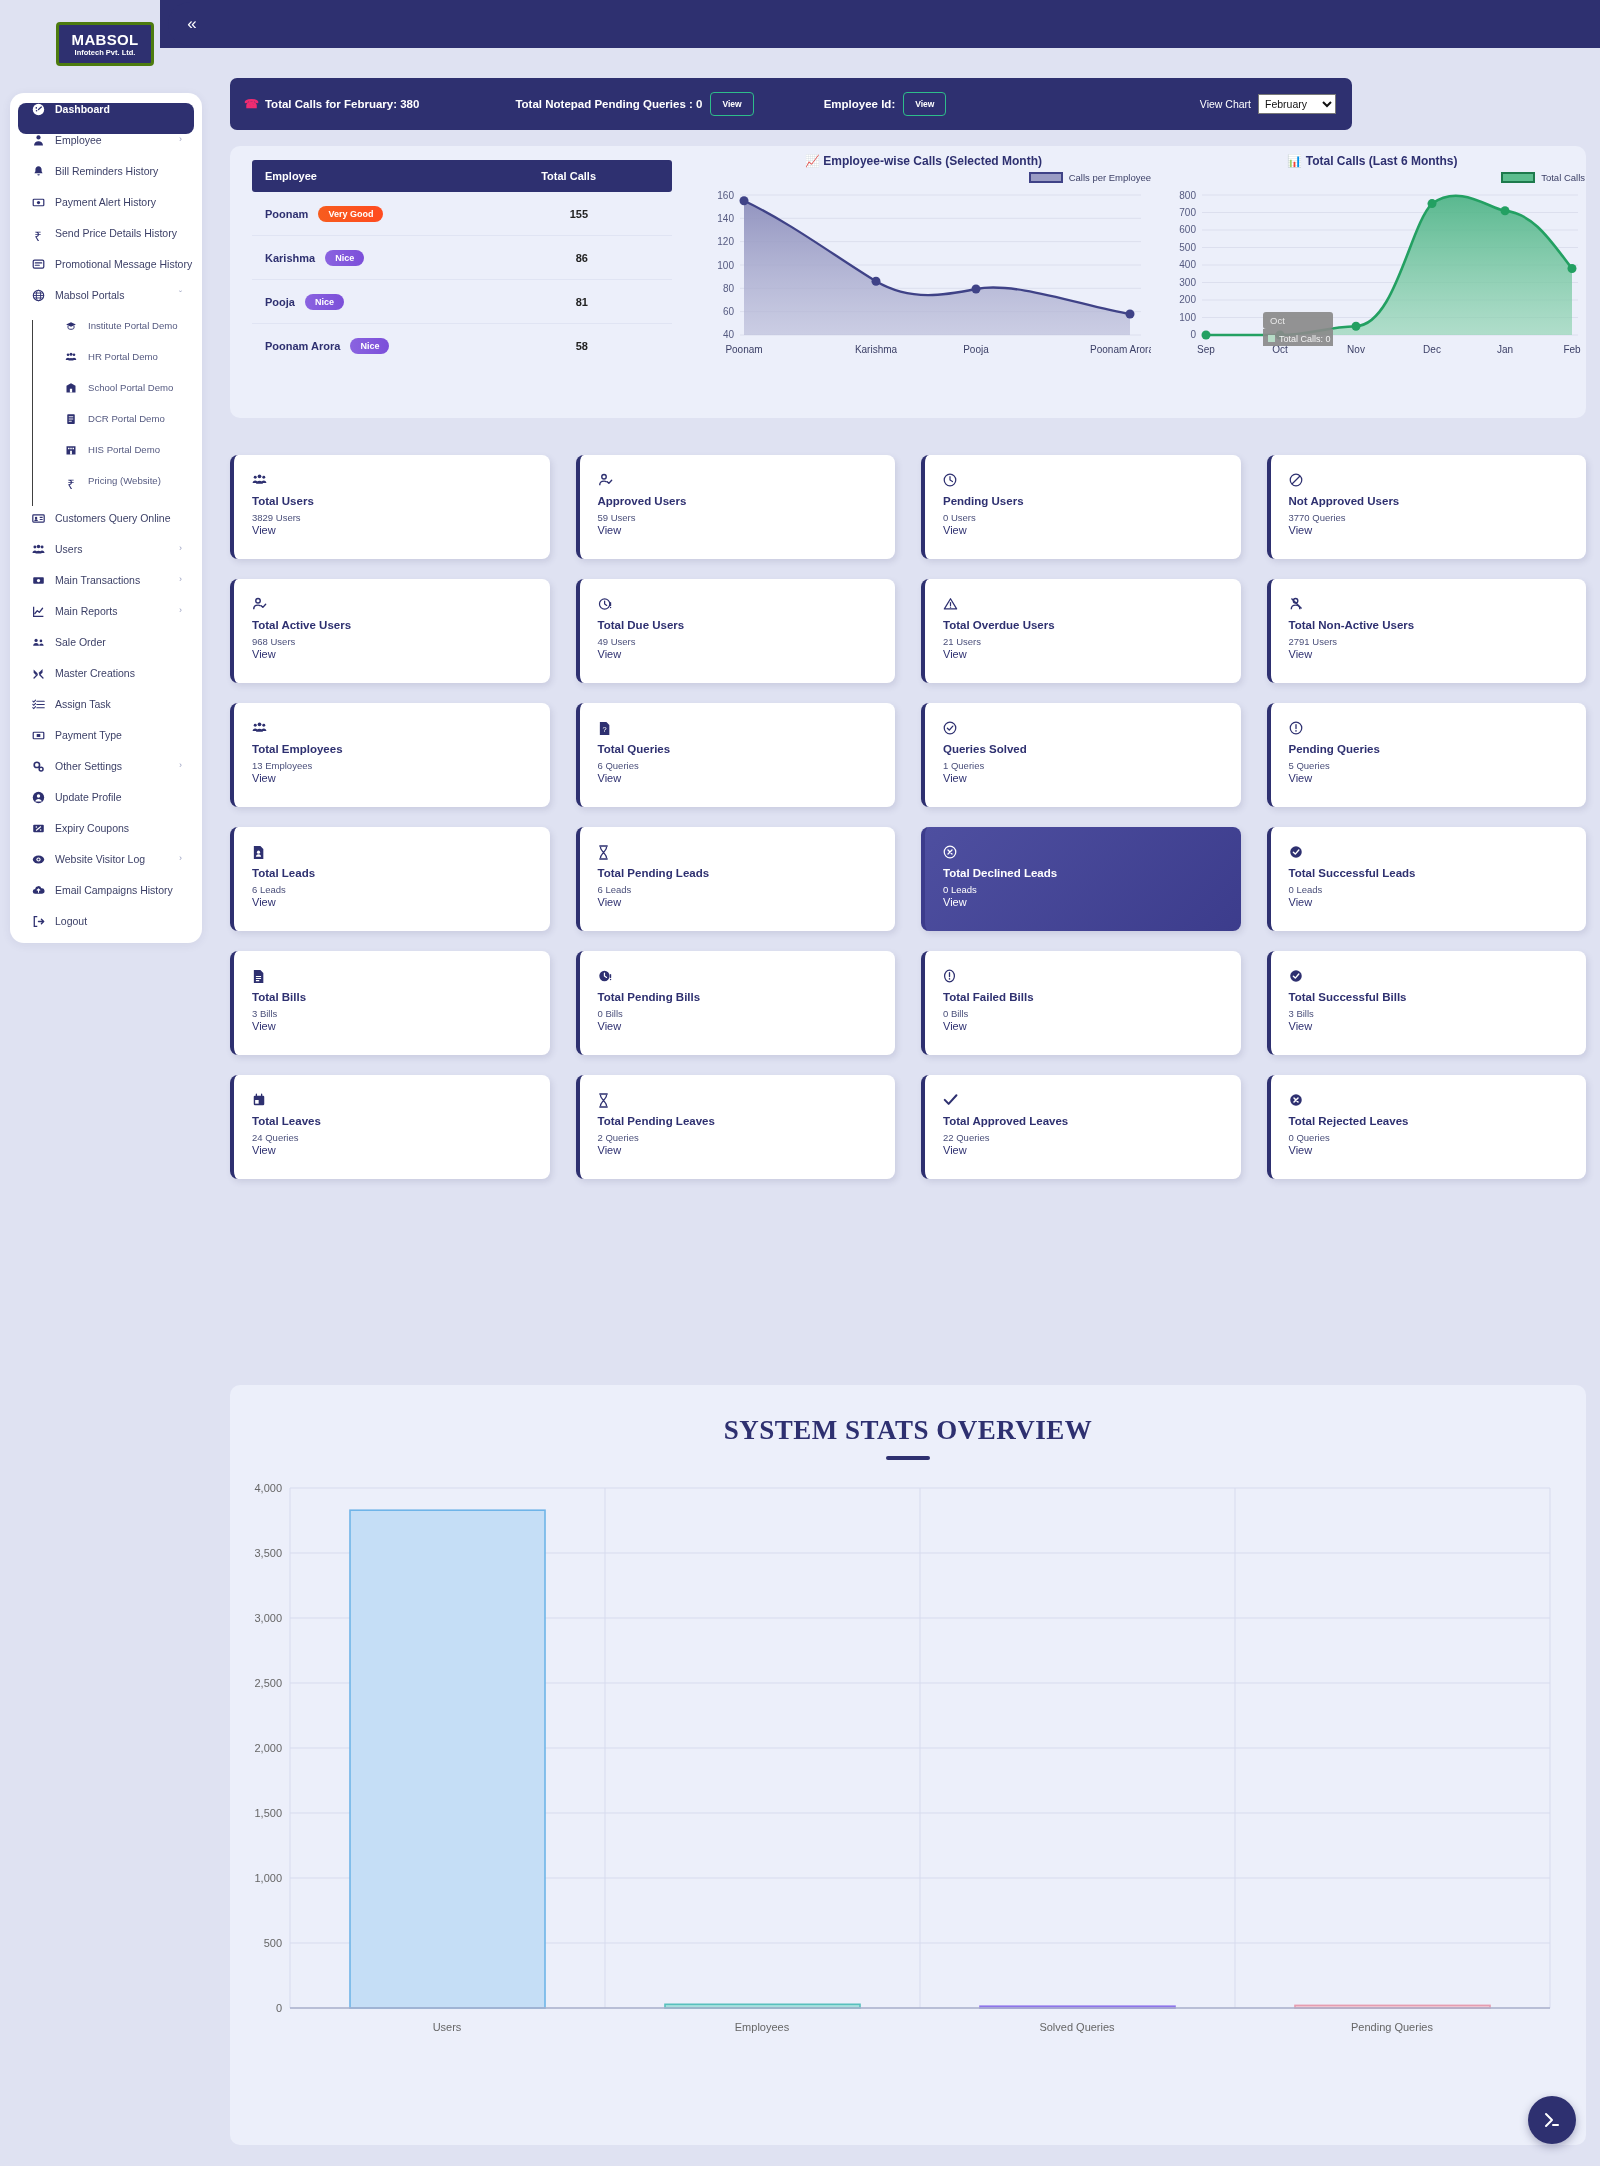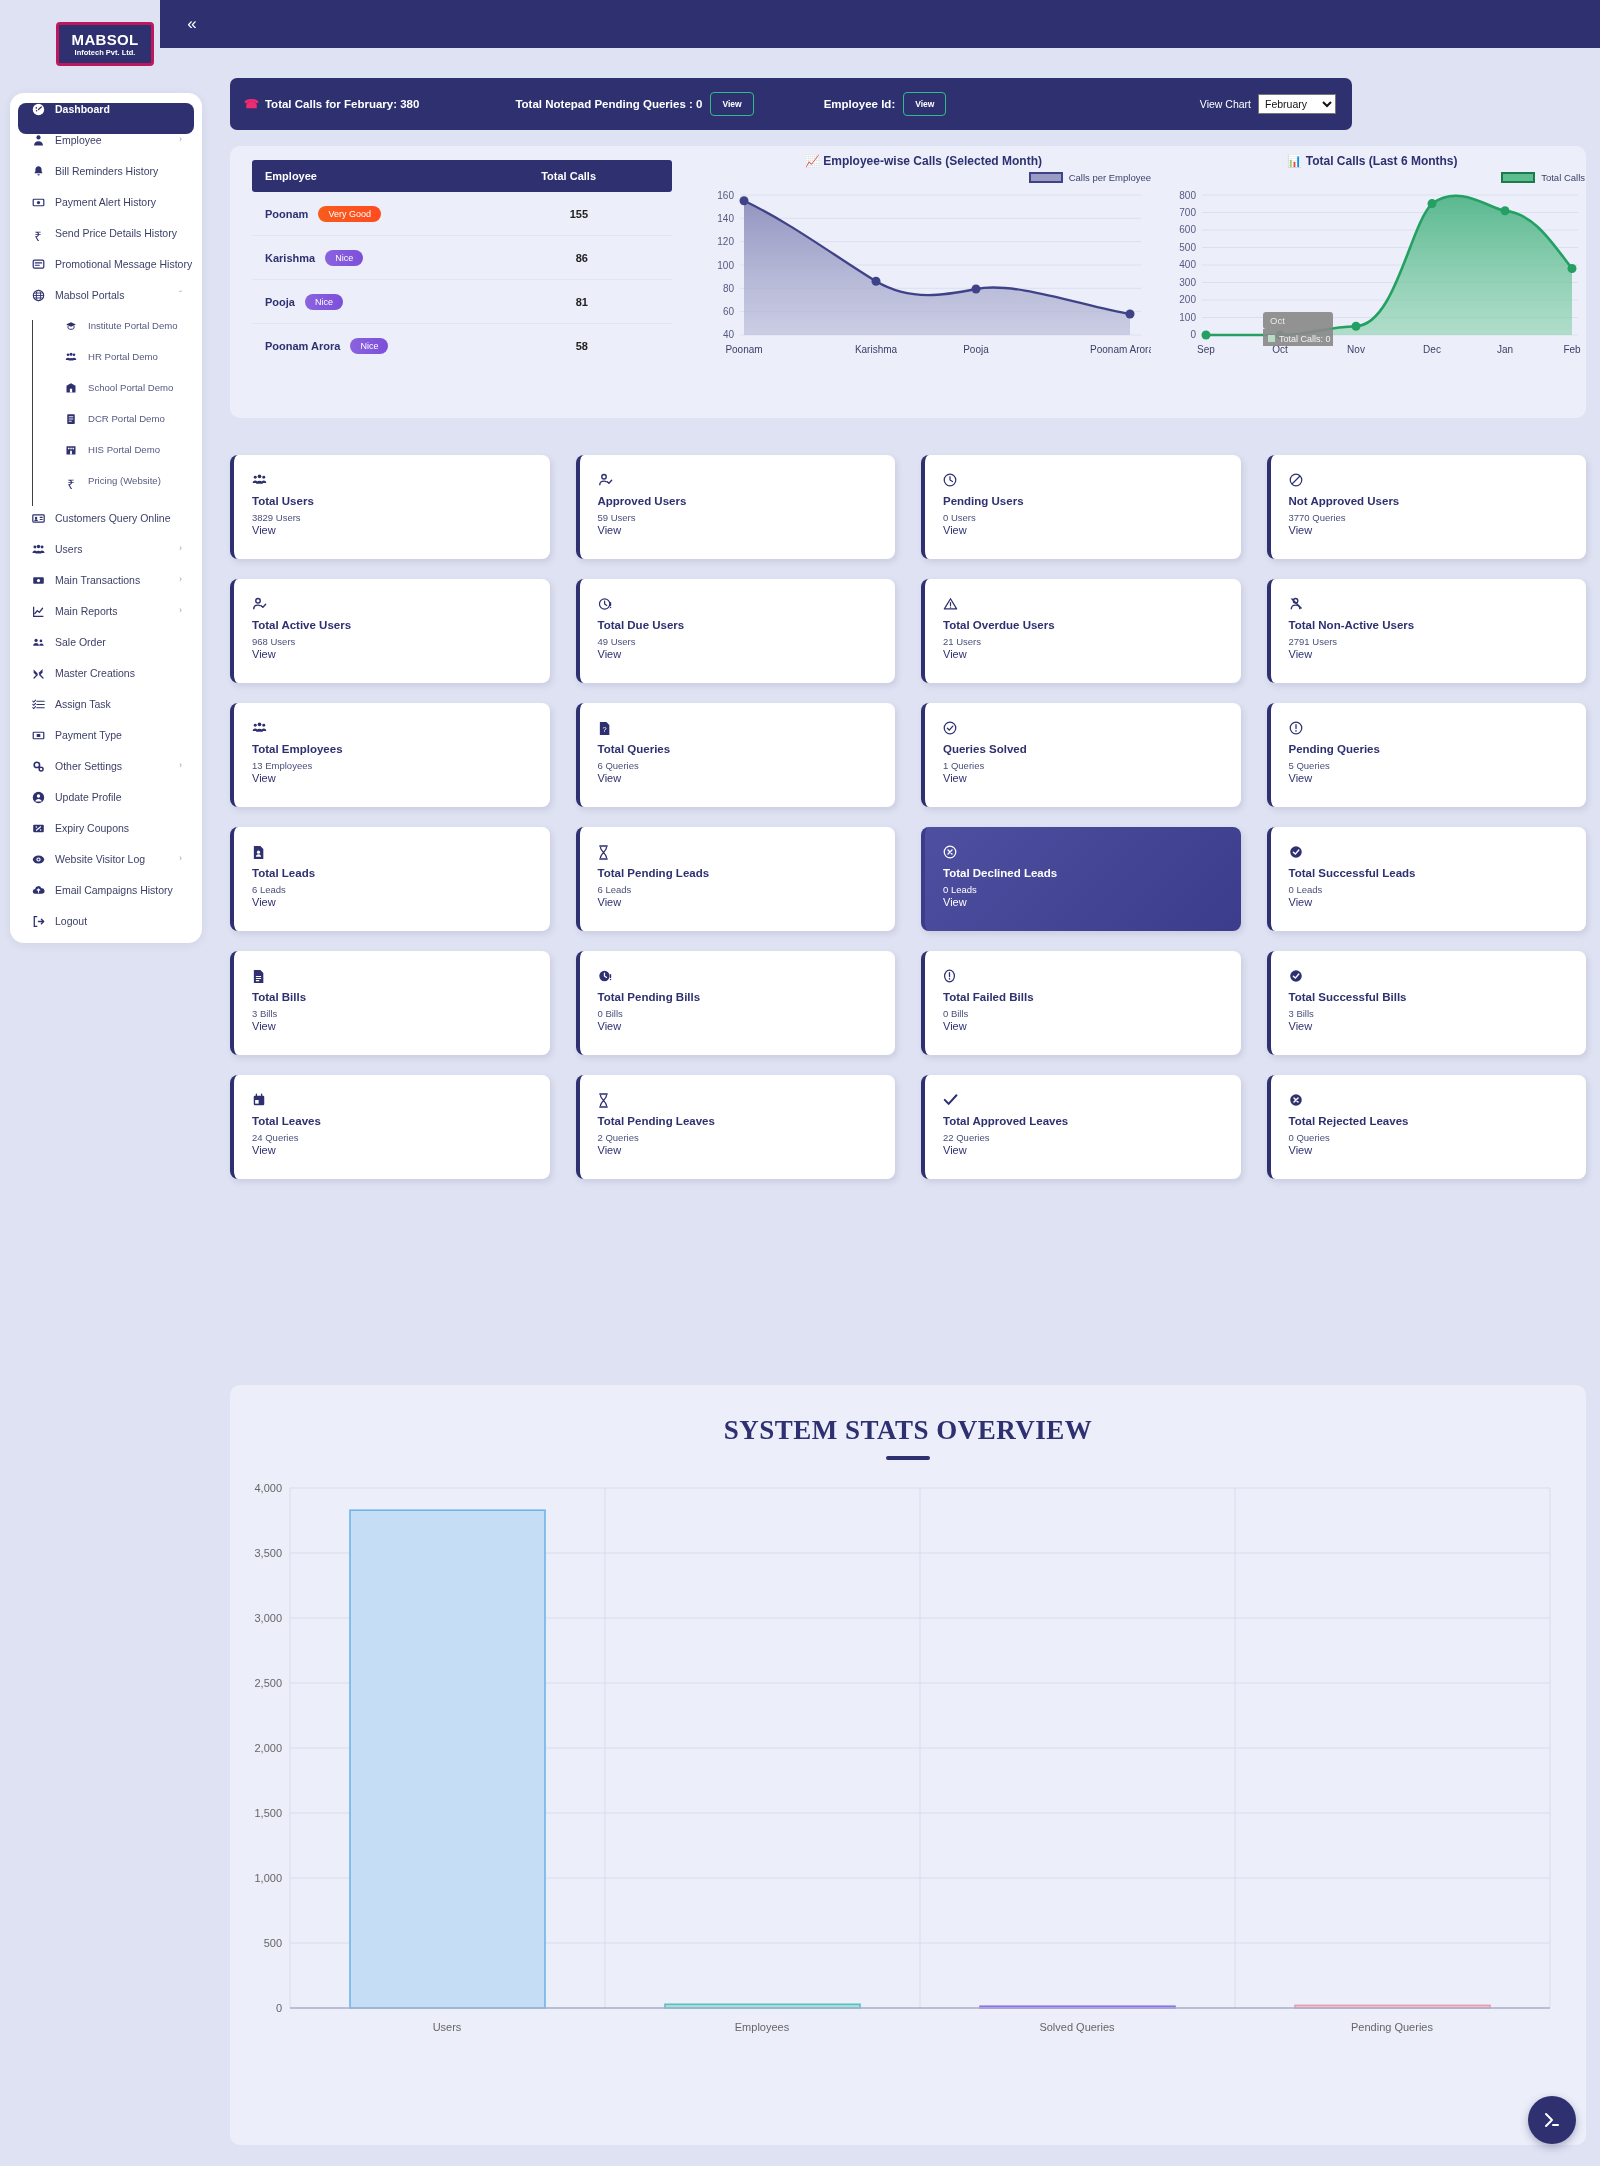--- a/index.html
+++ b/index.html
@@ -19,21 +19,21 @@
   .collapse-btn {
     position: absolute; left: 168px; top: 2px; width: 48px; height: 44px;
     background: #2e3070; border-radius: 24px 0 0 24px;
     color: #fff; font-size: 17px; display: flex; align-items: center; justify-content: center;
     cursor: pointer;
   }
 
   
   .logo-wrap {
     position: absolute; left: 56px; top: 22px; width: 98px; height: 44px;
-    background: #2e3070; border: 3px solid #be185d; border-radius: 4px;
+    background: #2e3070; border: 3px solid #4d7c0f; border-radius: 4px;
     display: flex; flex-direction: column; align-items: center; justify-content: center;
   }
   .logo-main { color: #fff; font-weight: bold; font-size: 15px; letter-spacing: .3px; line-height: 1; }
   .logo-sub  { color: #fff; font-size: 7.5px; font-weight: bold; margin-top: 2px; line-height: 1; }
 
   .sidebar {
     position: absolute; left: 10px; top: 93px; width: 192px; height: 850px;
     background: #fff; border-radius: 14px; padding: 10px 8px;
     box-shadow: 0 2px 10px rgba(50,50,100,.08);
     overflow: hidden;
@@ -83,21 +83,21 @@
     display: flex; align-items: center; font-size: 11px; font-weight: bold;
   }
   .emp-head .c1 { margin-left: 13px; }
   .emp-head .c2 { margin-left: auto; margin-right: 76px; }
   .emp-row {
     height: 44px; display: flex; align-items: center; border-bottom: 1px solid #e0e4f3;
     font-size: 11px; color: #2e3070; font-weight: bold;
   }
   .emp-row .name { margin-left: 13px; }
   .emp-row .badge {
-    margin-left: 10px; border-radius: 11px; color: #fff; font-size: 9px; font-weight: normal;
+    margin-left: 10px; border-radius: 11px; color: #fff; font-size: 9px; font-weight: bold;
     padding: 3px 10px; white-space: nowrap;
   }
   .badge.vgood { background: linear-gradient(90deg,#f75c1e,#ff4b1f); }
   .badge.nice  { background: linear-gradient(90deg,#8a63e0,#7c4fd9); }
   .emp-row .calls { margin-left: auto; margin-right: 84px; font-size: 11px; color: #222; }
 
   .chart-box { position: absolute; top: 8px; }
   .chart-title {
     text-align: center; font-size: 12px; font-weight: bold; color: #2e3070;
     margin-bottom: 4px;

